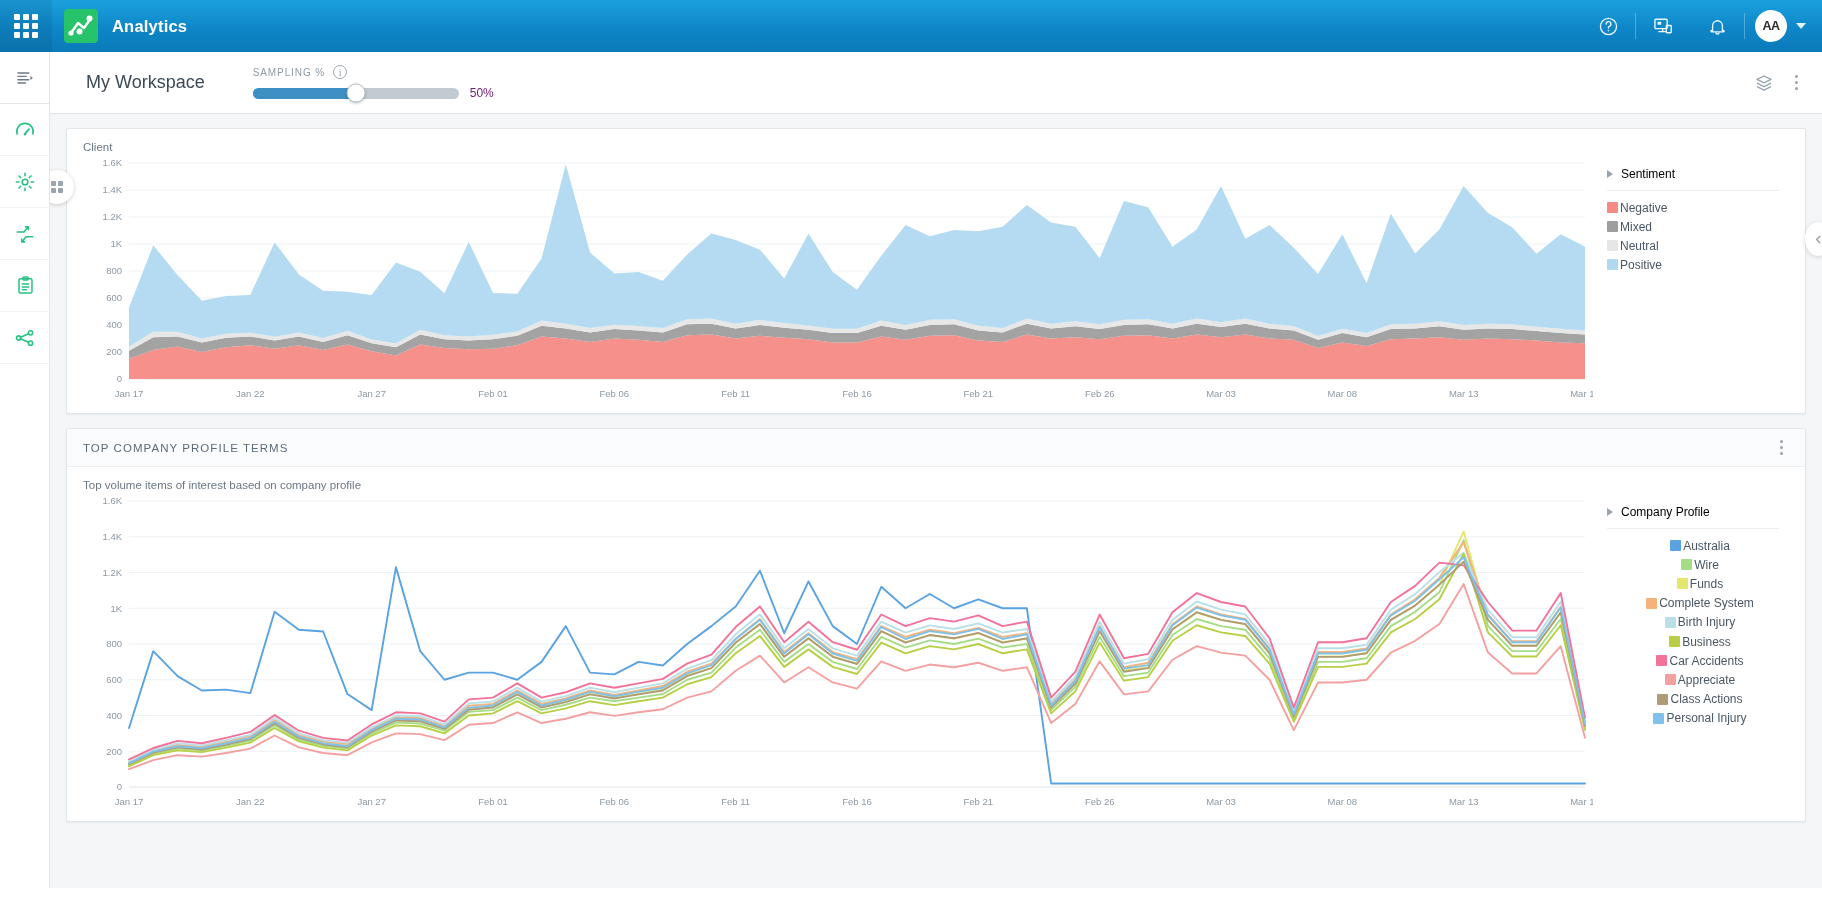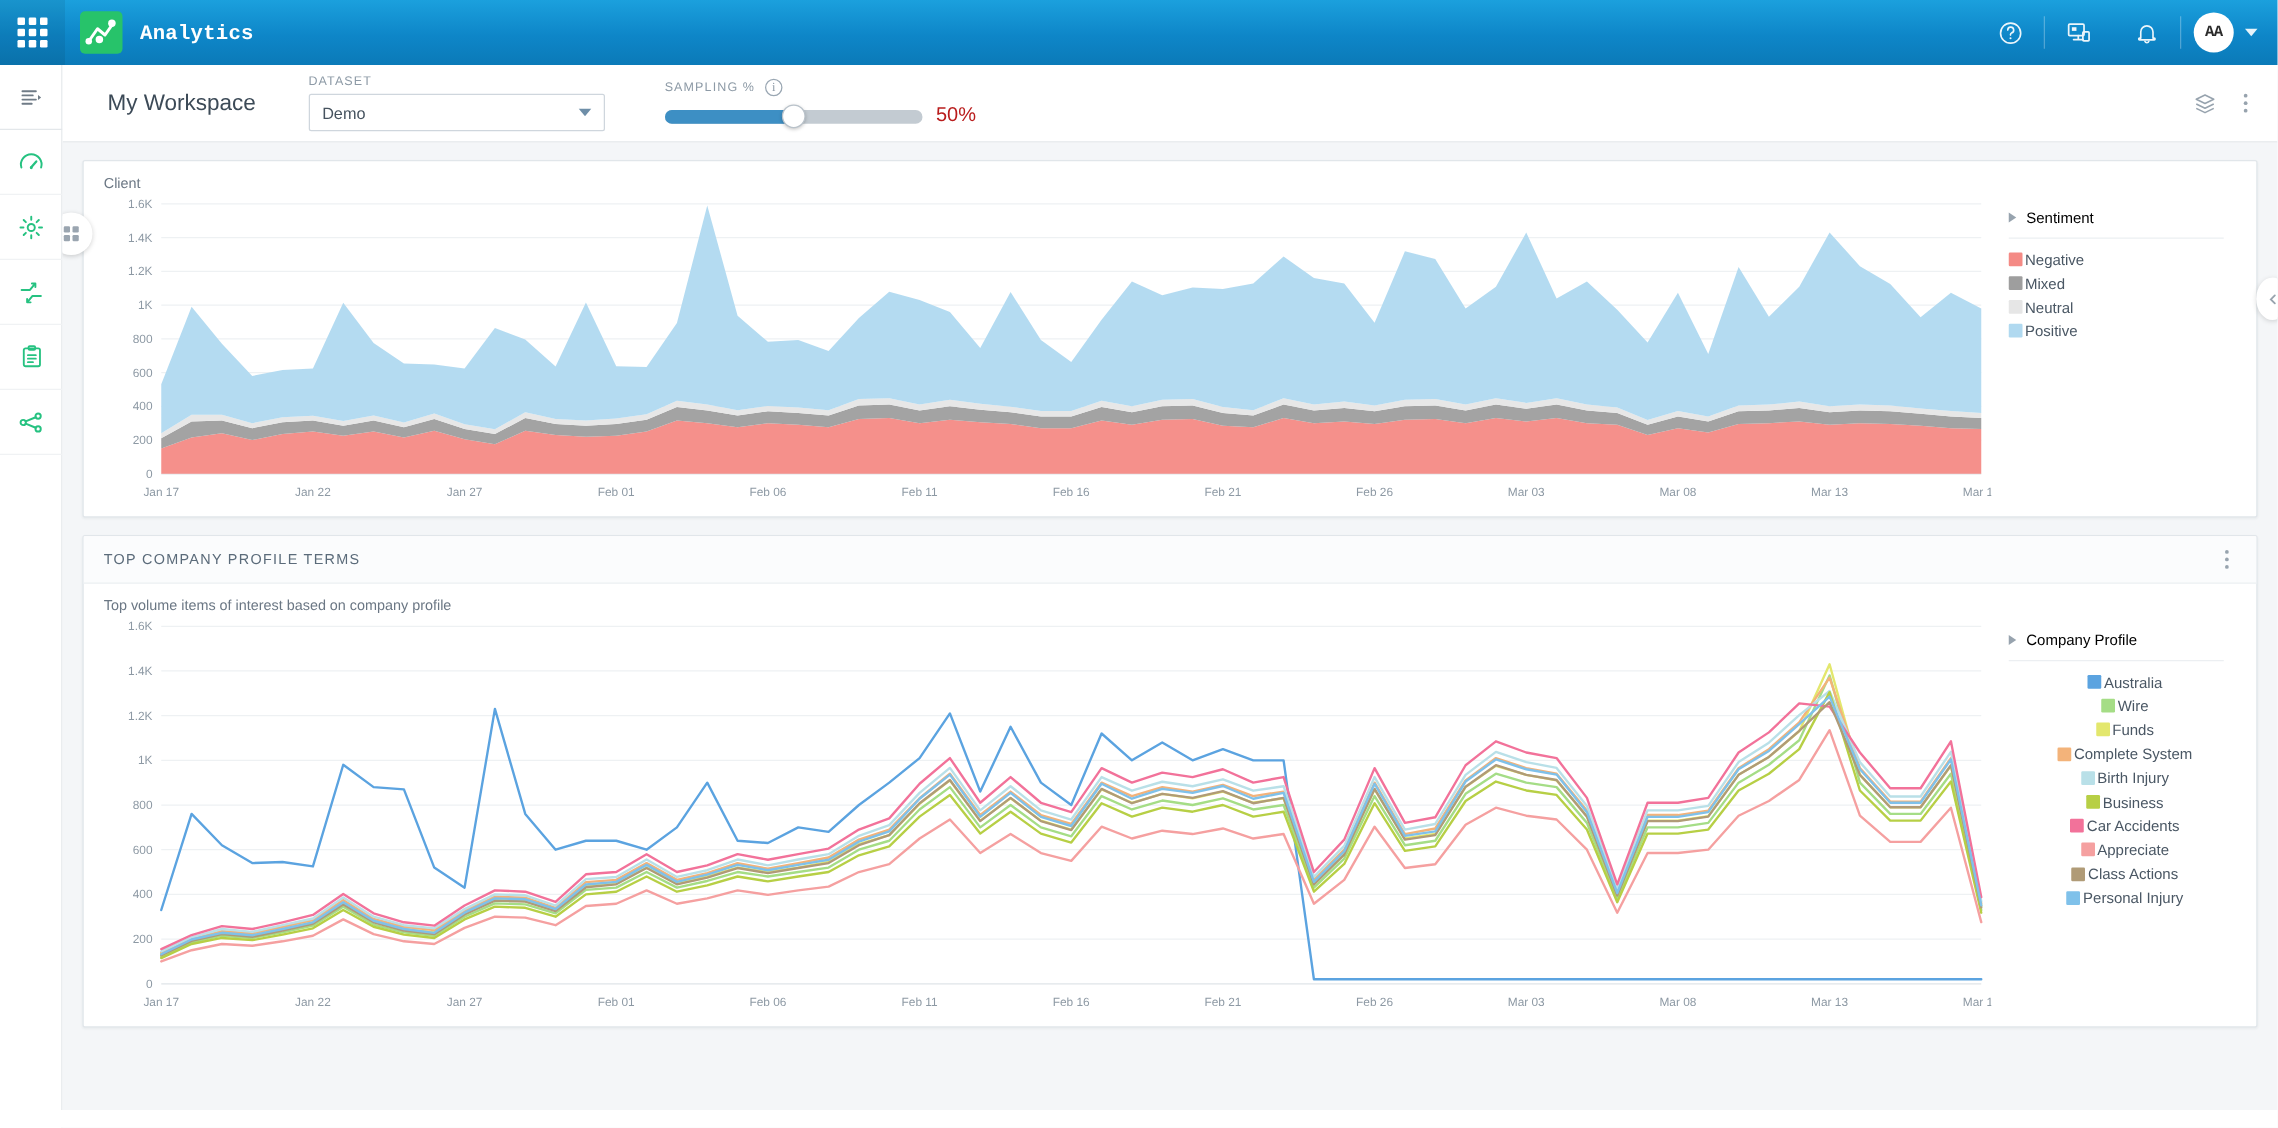--- a/index.html
+++ b/index.html
@@ -6,21 +6,21 @@
   html, body {
     width: 1822px; height: 902px;
     font-family: "Liberation Sans", sans-serif;
     background: #ffffff; overflow: hidden;
   }
 
   
   .topbar {
     position: absolute; top: 0; left: 0; width: 1822px; height: 52px;
     background: linear-gradient(180deg, #1ba0dd 0%, #0e86c8 55%, #0b7ab8 100%);
-    display: flex; align-items: center; font-family: Liberation Mono, monospace;
+    display: flex; align-items: center;
   }
   .waffle {
     width: 52px; height: 52px; display: flex; align-items: center; justify-content: center;
     cursor: pointer; background: rgba(0,0,0,0.07);
   }
   .waffle-grid { display: grid; grid-template-columns: repeat(3, 6px); grid-gap: 3px; }
   .waffle-grid i { width: 6px; height: 6px; background: #fff; border-radius: 1px; display: block; }
   .brand-logo {
     width: 34px; height: 34px; margin-left: 12px; border-radius: 4px;
     background: #27c36a; position: relative; flex: none;
@@ -95,21 +95,21 @@
   }
   .slider-fill {
     position: absolute; left: 0; top: 0; height: 11px; width: 50%;
     background: #3d8fc4; border-radius: 6px 0 0 6px;
   }
   .slider-knob {
     position: absolute; left: 50%; top: 50%; transform: translate(-50%,-50%);
     width: 19px; height: 19px; border-radius: 50%; background: #fff;
     border: 1px solid #b9c2ca; box-shadow: 0 1px 3px rgba(0,0,0,.22); cursor: pointer;
   }
-  .slider-val { font-size: 16px; color: #b91c1c; }
+  .slider-val { font-size: 12px; color: #701a75; }
   .toolbar-right { margin-left: auto; display: flex; align-items: center; gap: 14px; }
   .kebab {
     width: 16px; height: 20px; display: flex; flex-direction: column; align-items: center;
     justify-content: center; gap: 3px; cursor: pointer;
   }
   .kebab i { width: 3px; height: 3px; border-radius: 50%; background: #97a3ae; display: block; }
 
   
   .canvas { padding: 14px 16px; height: 788px; overflow: hidden; position: relative; }
   .card {
@@ -267,27 +267,20 @@
       <path d="M7.1 11.1l8.8-3.7M7.1 12.9l8.8 3.7" stroke-linecap="round"></path>
     </svg>
   </div>
 </div>
 
 <div class="page">
 
   <div class="toolbar">
     <div class="ws-title">My Workspace</div>
 
-    <div class="ctl-group">
-      <span class="ctl-label">DATASET</span>
-      <div class="ctl-select">
-        <span>Demo</span>
-        <span class="chev"></span>
-      </div>
-    </div>
 
 
     <div class="sampling">
       <div class="sampling-head">
         <span class="ctl-label" style="margin:0;">SAMPLING %</span>
         <span class="info-circle">i</span>
       </div>
       <div class="slider-row">
         <div class="slider-track">
           <div class="slider-fill" style="width: 50%;"></div>

